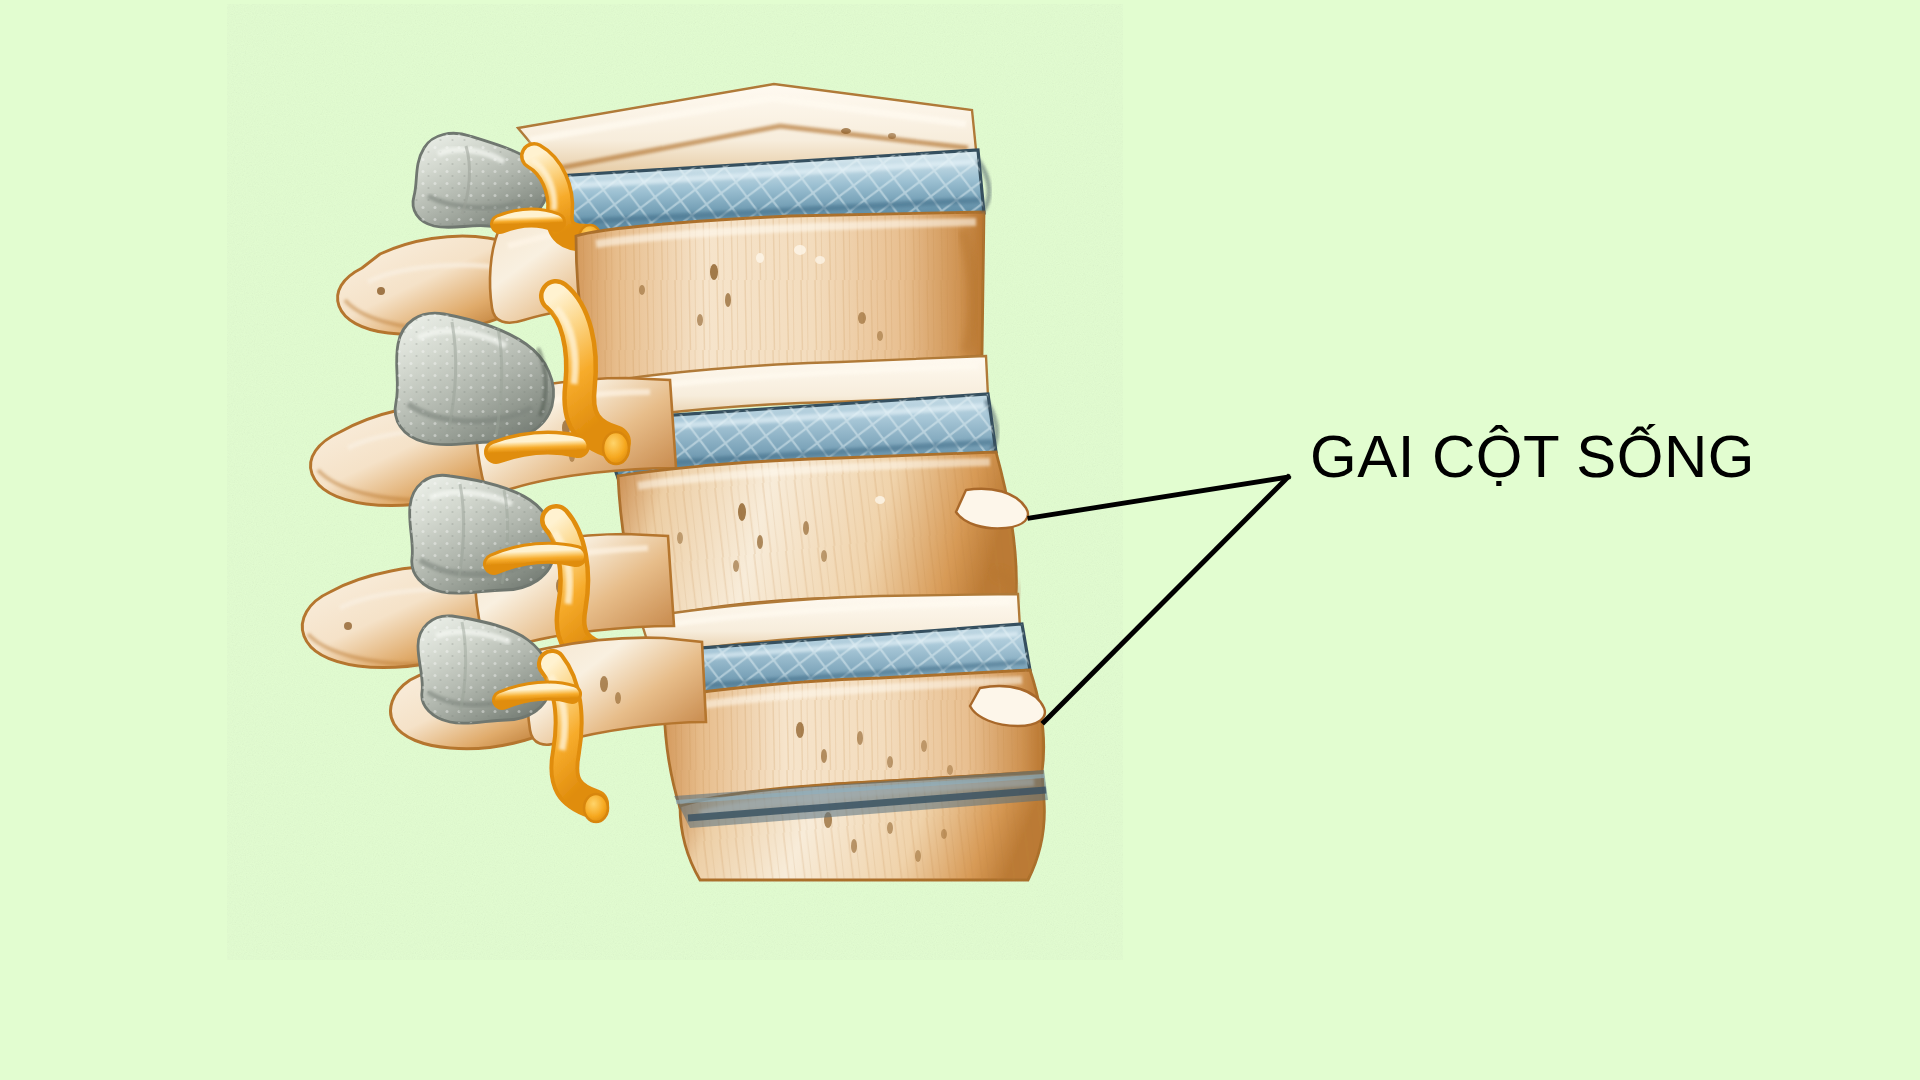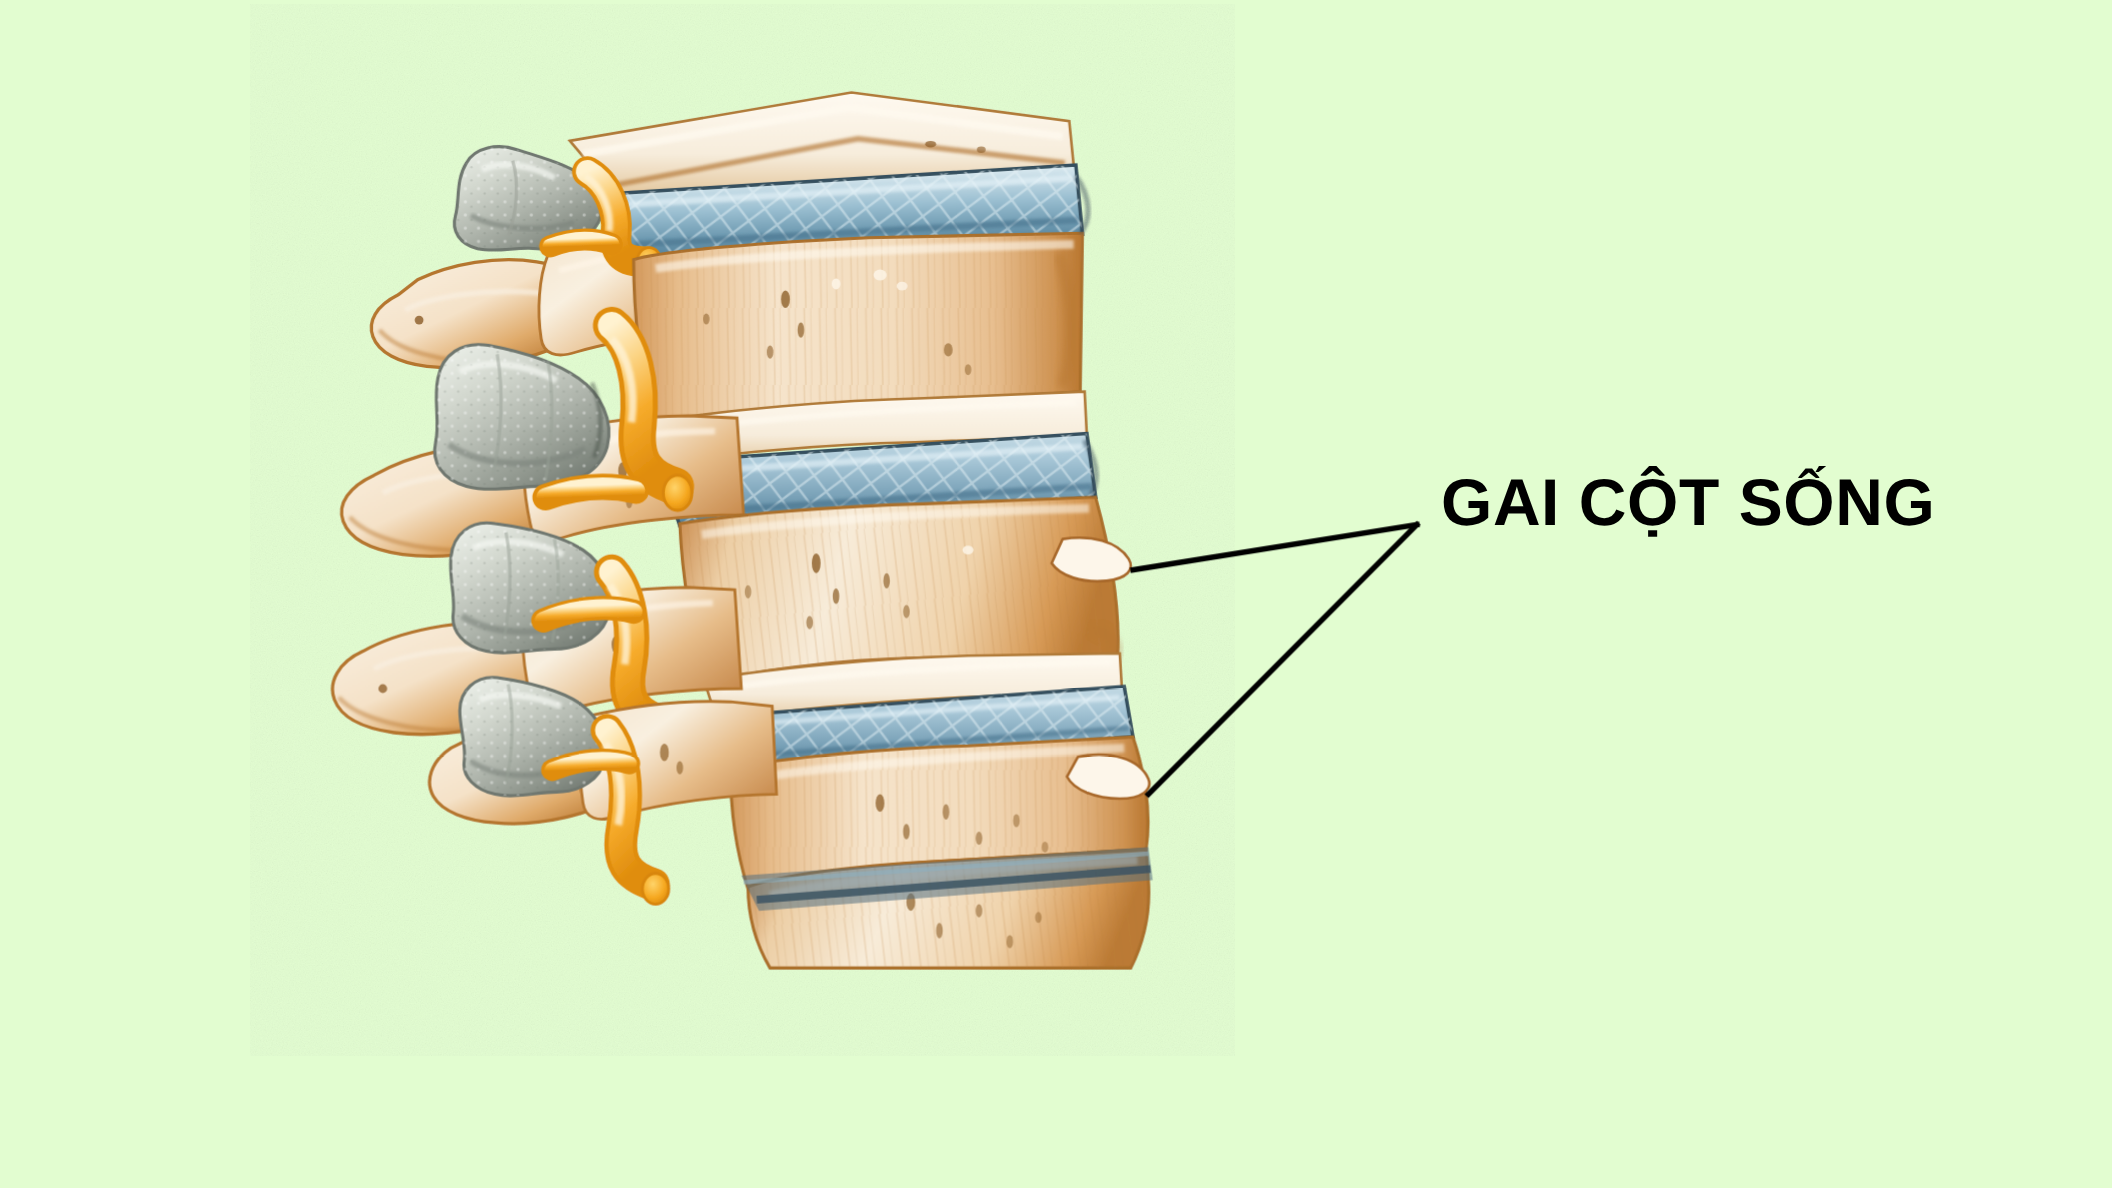--- a/index.html
+++ b/index.html
@@ -25,21 +25,21 @@
     top: 0;
     width: 1920px;
     height: 1080px;
   }
   #label-text {
     position: absolute;
     left: 1310px;
     top: 425px;
     font-family: "Liberation Sans", sans-serif;
     font-size: 60px;
-    font-weight: 700;
+    font-weight: 400;
     letter-spacing: 0.5px;
     color: #000000;
     white-space: nowrap;
     line-height: 1.05;
   }
 </style>
 </head>
 <body>
 
 <div id="canvas">

